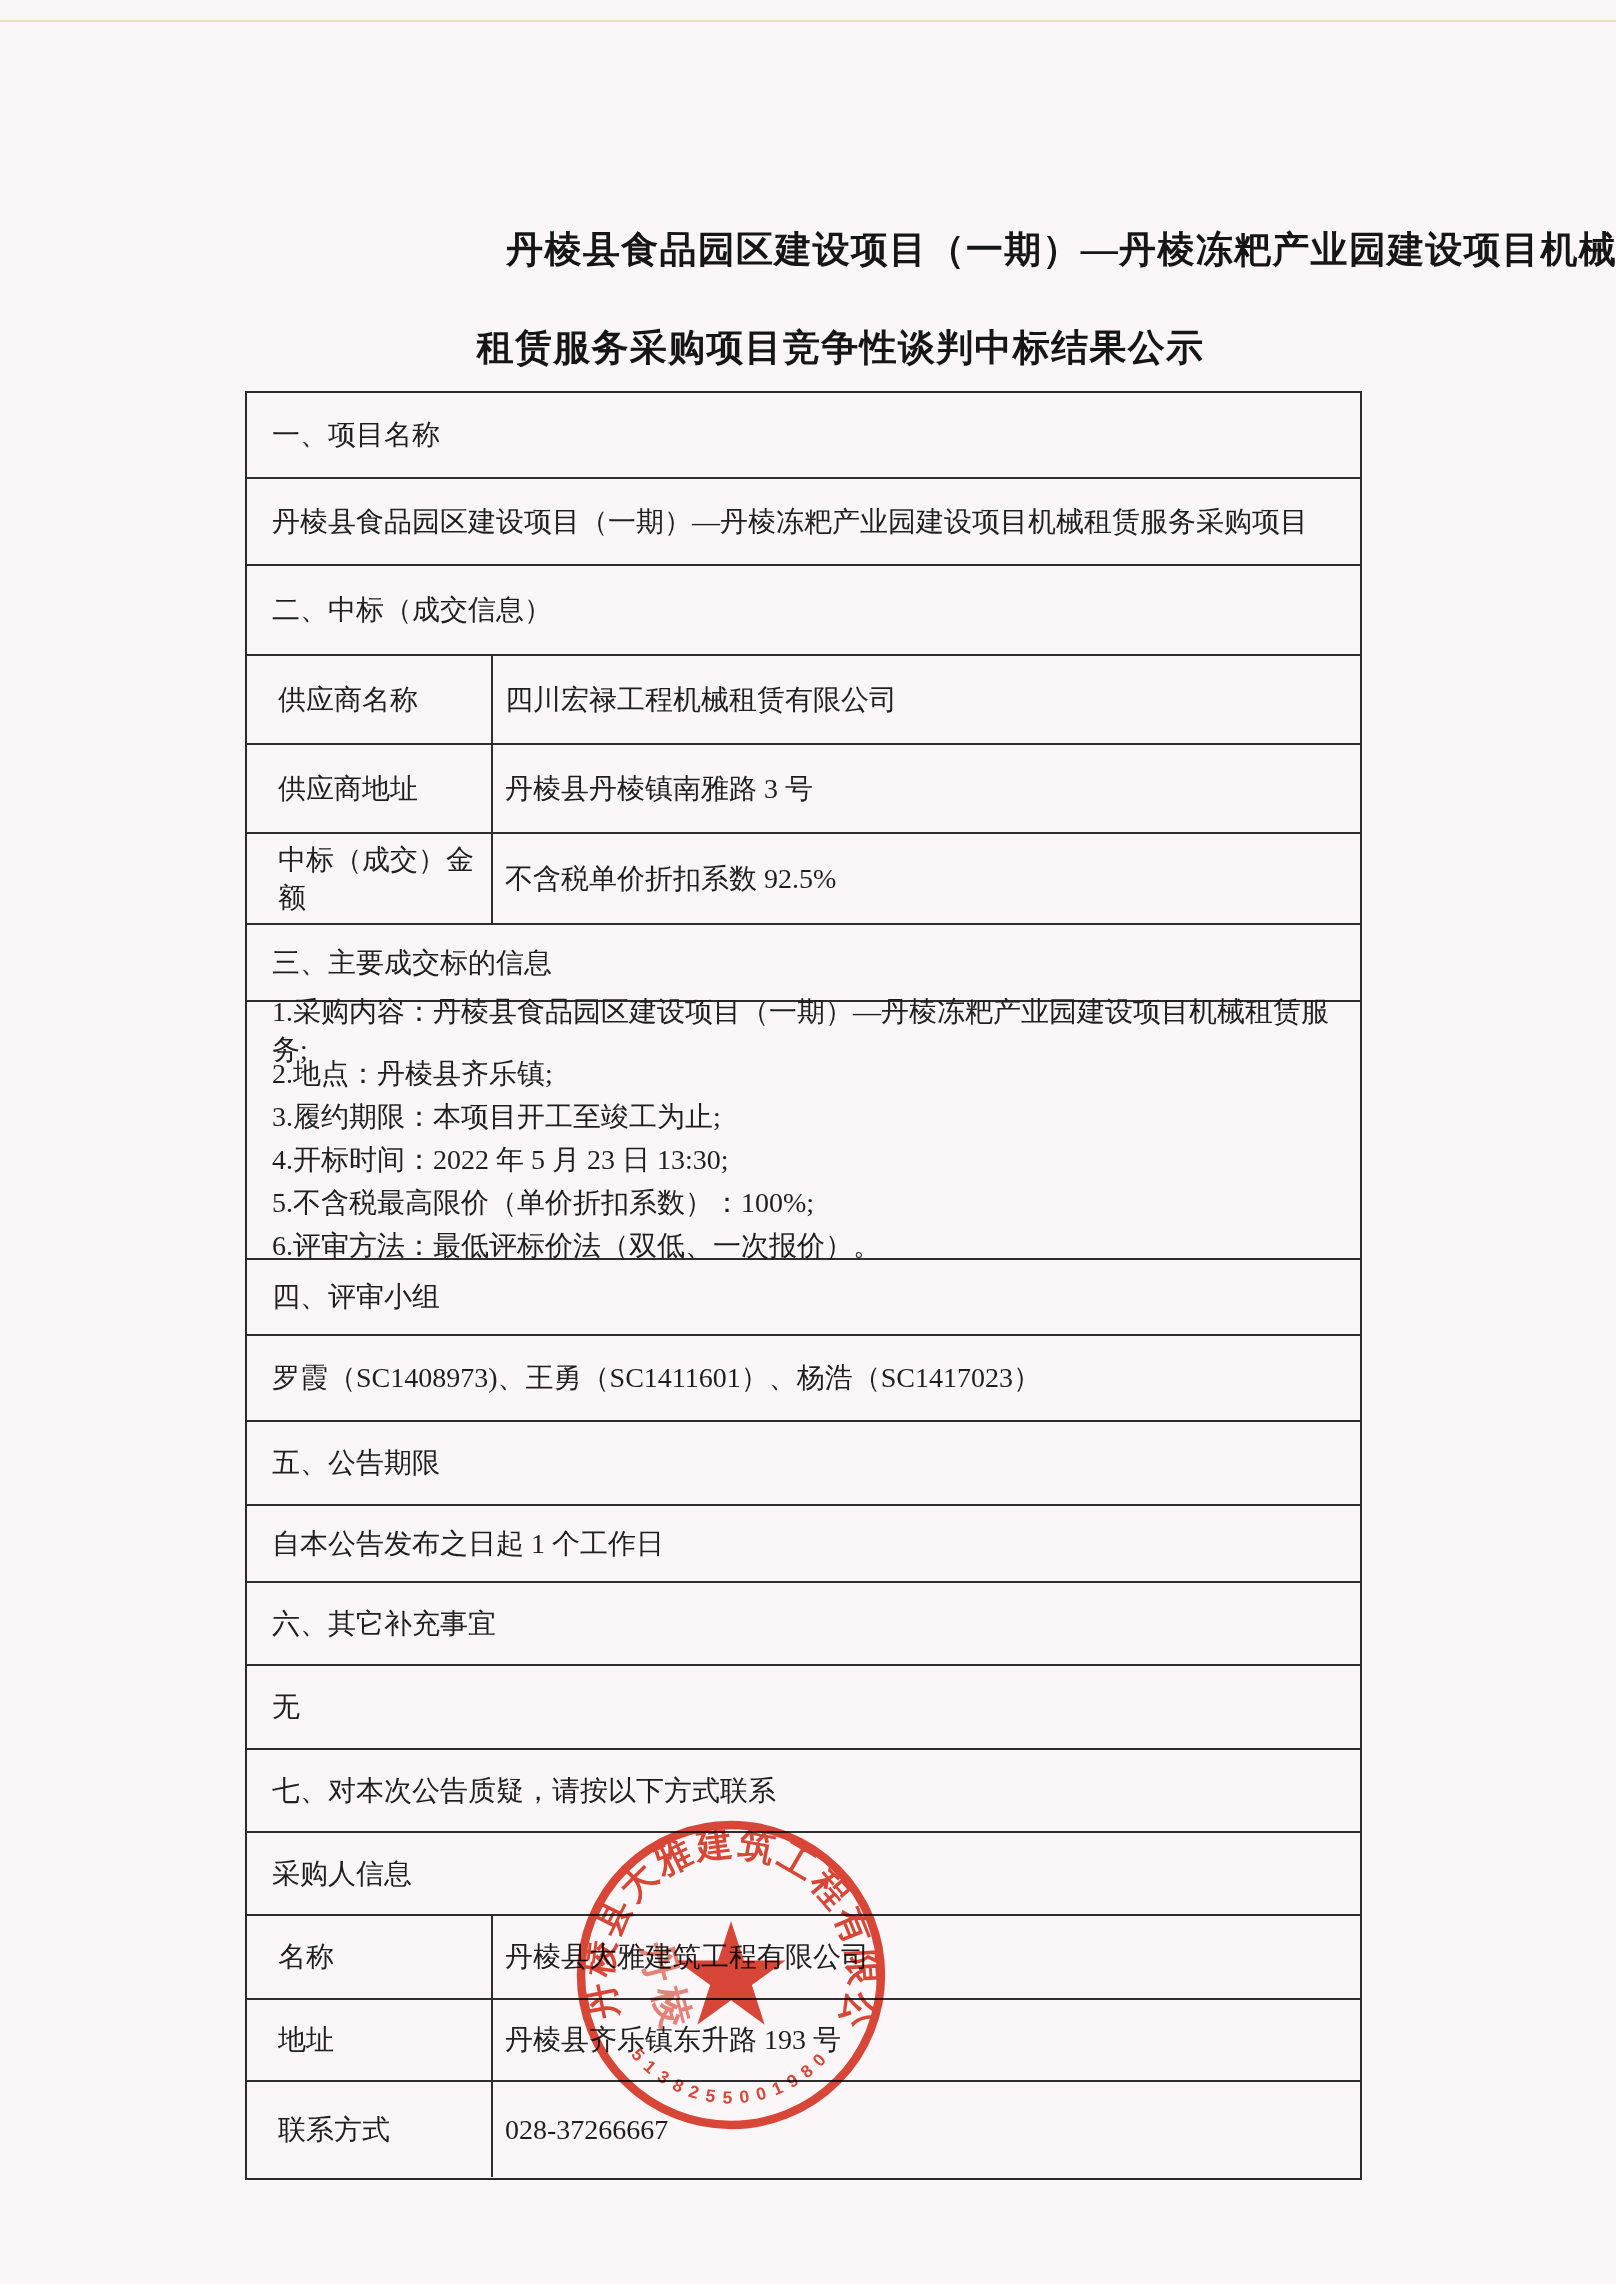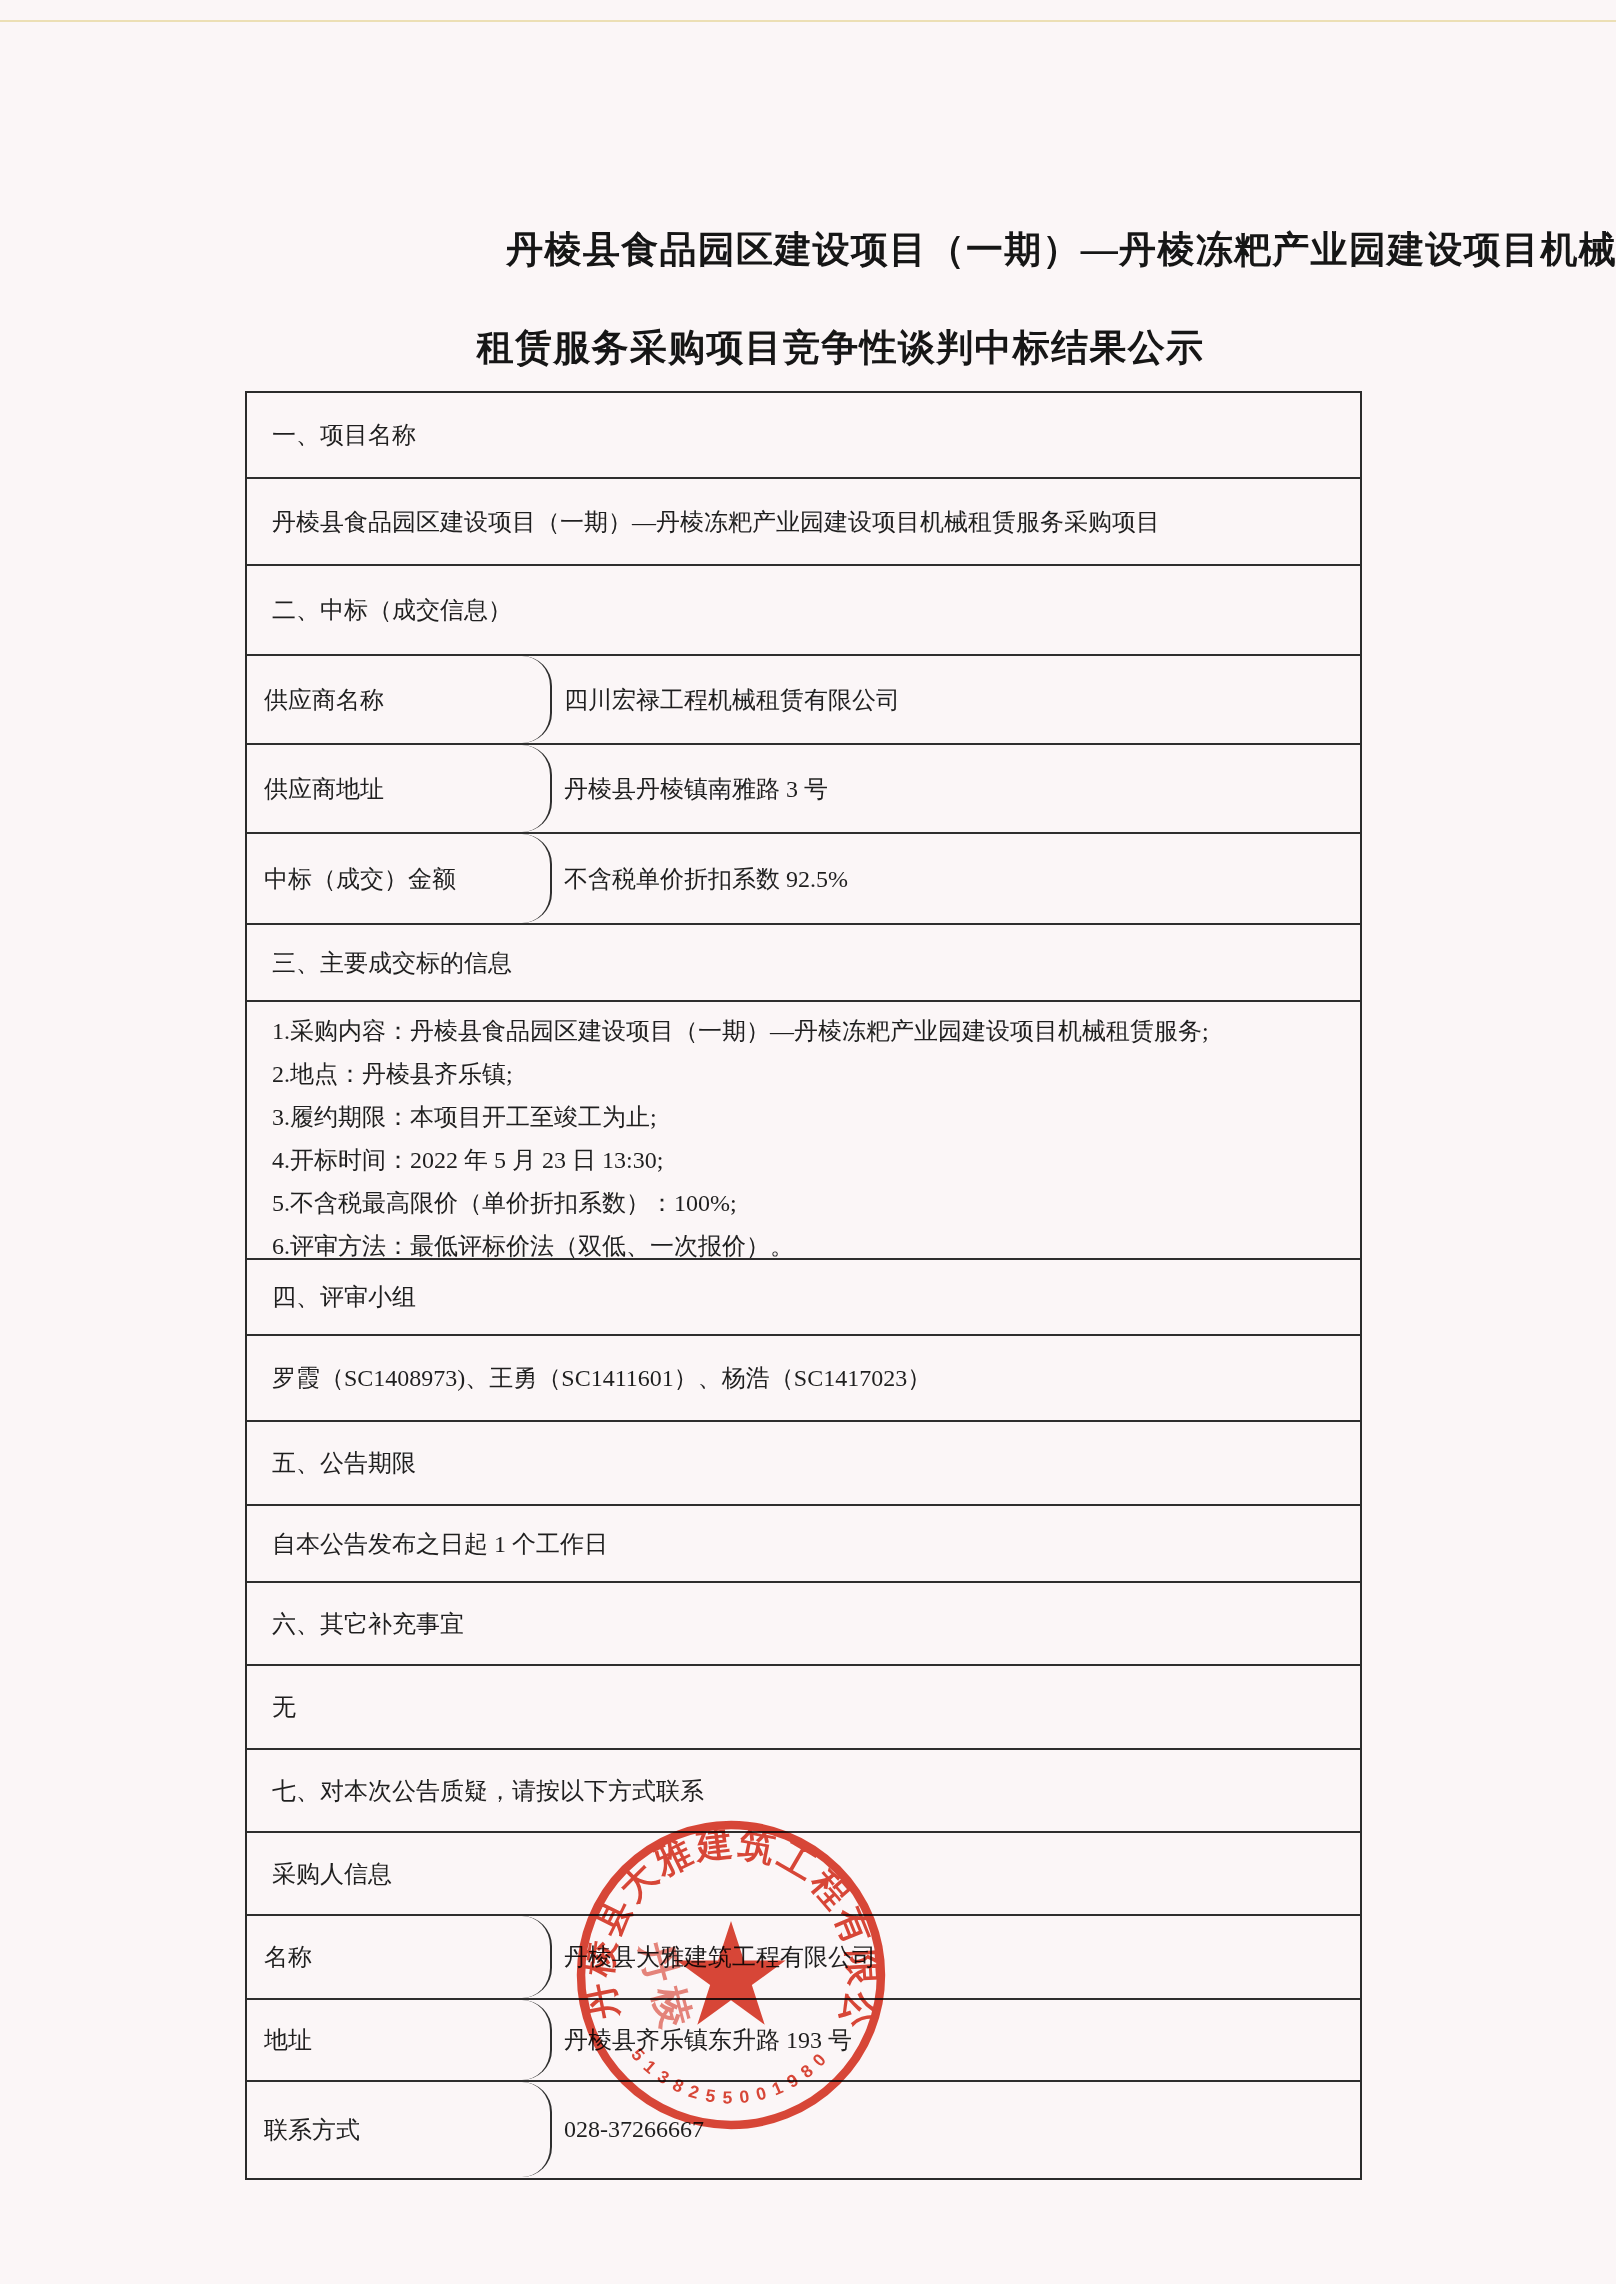--- a/index.html
+++ b/index.html
@@ -28,34 +28,34 @@
     position: absolute; left: 245px; top: 391px;
     width: 1117px; height: 1789px;
     border: 2.6px solid #2b2b2b;
     box-sizing: border-box;
     background: transparent;
   }
   .row {
     box-sizing: border-box;
     border-bottom: 2px solid #2e2e2e;
     display: flex; align-items: center;
-    font-size: 24px;
+    font-size: 28px;
     position: relative;
   }
   .row.last { border-bottom: none; }
   .row .full-cell {
     padding-left: 25px; padding-right: 13px;
     display: flex; align-items: center; width: 100%;
   }
   .row .label-cell {
     box-sizing: border-box;
-    width: 305px; height: 100%;
+    width: 246px; height: 100%;
     border-right: 2px solid #2e2e2e;
     display: flex; align-items: center;
-    padding-left: 17px; flex: none; border-radius: 30px;
+    padding-left: 31px; flex: none;
   }
   .row .value-cell {
     display: flex; align-items: center;
     padding-left: 12px; flex: 1; height: 100%;
   }
   .row.multiline { display: block; padding: 7.2px 15.6px 0 25px; }
   .ml-line { height: 43px; display: flex; align-items: center; }
 
   .seal {
     position: absolute; left: 566px; top: 1812px;

